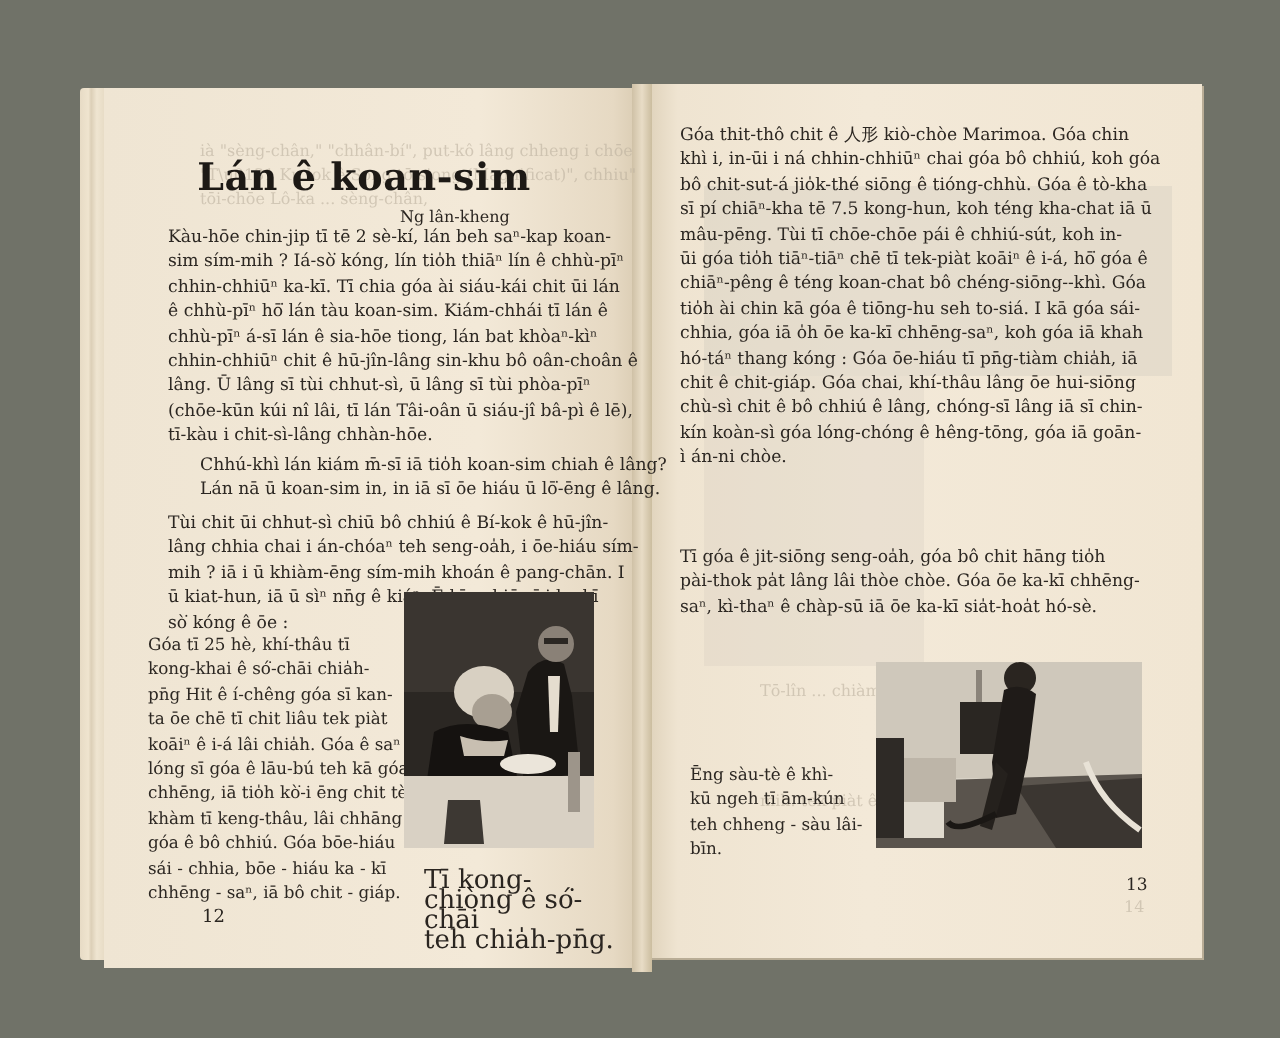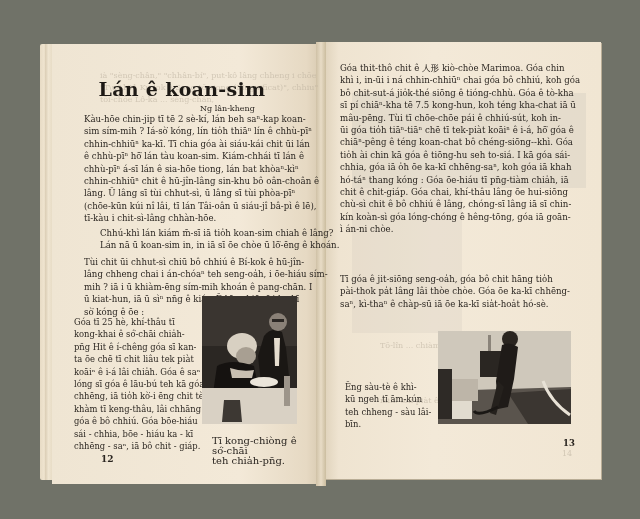--- a/index.html
+++ b/index.html
@@ -43,24 +43,24 @@
   }
   .para {
     position:absolute; font-size:8.6px; line-height:12.4px; color:#2c2722;
     text-align:justify;
   }
   .para .ln { display:block; white-space:nowrap; text-align:justify; }
   .photo {
     position:absolute; background:#2f2b27; overflow:hidden;
   }
   .caption {
-    position:absolute; font-size:10px; line-height:10px; color:#2a2520;
+    position:absolute; font-size:13px; line-height:10px; color:#2a2520;
   }
   .pgnum {
-    position:absolute; font-size:9px; font-weight:bold; color:#2a2520;
+    position:absolute; font-size:9px; font-weight:normal; color:#2a2520;
   }
   .shade {
     position:absolute; background:#cfc8bc; opacity:.35;
   }
 </style>
 </head>
 <body>
 
 <div class="page-edges-left"></div>
 
@@ -85,26 +85,26 @@
   <span class="ln">ê chhù-pīⁿ hō͘ lán tàu koan-sim.  Kiám-chhái tī lán ê</span>
   <span class="ln">chhù-pīⁿ á-sī lán ê sia-hōe tiong, lán bat khòaⁿ-kìⁿ</span>
   <span class="ln">chhin-chhiūⁿ chit ê hū-jîn-lâng sin-khu bô oân-choân ê</span>
   <span class="ln">lâng.  Ū lâng sī tùi chhut-sì, ū lâng sī tùi phòa-pīⁿ</span>
   <span class="ln">(chōe-kūn kúi nî lâi, tī lán Tâi-oân ū siáu-jî bâ-pì ê lē),</span>
   <span class="ln">tī-kàu i chit-sì-lâng chhàn-hōe.</span>
 </div>
 
 <div class="para" style="left:84px;top:227px;width:213px;margin-left:16px;">
   <span class="ln">Chhú-khì lán kiám m̄-sī iā tio̍h koan-sim chiah ê lâng?</span>
-  <span class="ln">Lán nā ū koan-sim  in, in iā sī ōe chòe ū lō͘-ēng ê khoán.</span>
+  <span class="ln">Lán nā ū koan-sim  in, in iā sī ōe hiáu ū lō͘-ēng ê lâng.</span>
 </div>
 
 <div class="para" style="left:84px;top:256px;width:213px;">
   <span class="ln">Tùi chit ūi chhut-sì chiū bô chhiú ê Bí-kok ê hū-jîn-</span>
-  <span class="ln">lâng chheng chai i án-chóaⁿ teh seng-oa̍h, i ōe-hiáu sím-</span>
+  <span class="ln">lâng chhia chai i án-chóaⁿ teh seng-oa̍h, i ōe-hiáu sím-</span>
   <span class="ln">mih ?  iā i ū khiàm-ēng sím-mih khoán ê pang-chān.  I</span>
   <span class="ln">ū kiat-hun, iā ū sìⁿ nn̄g ê kiáⁿ.  Ē-bīn chiū sī i ka-kī</span>
   <span class="ln">sò͘ kóng ê ōe :</span>
 </div>
 
 <div class="para" style="left:74px;top:316px;width:124px;font-size:8.4px;">
   <span class="ln">Góa tī 25 hè, khí-thâu tī</span>
   <span class="ln">kong-khai ê só͘-chāi chia̍h-</span>
   <span class="ln">pn̄g  Hit ê í-chêng góa sī kan-</span>
   <span class="ln">ta ōe chē tī chit liâu tek piàt</span>

